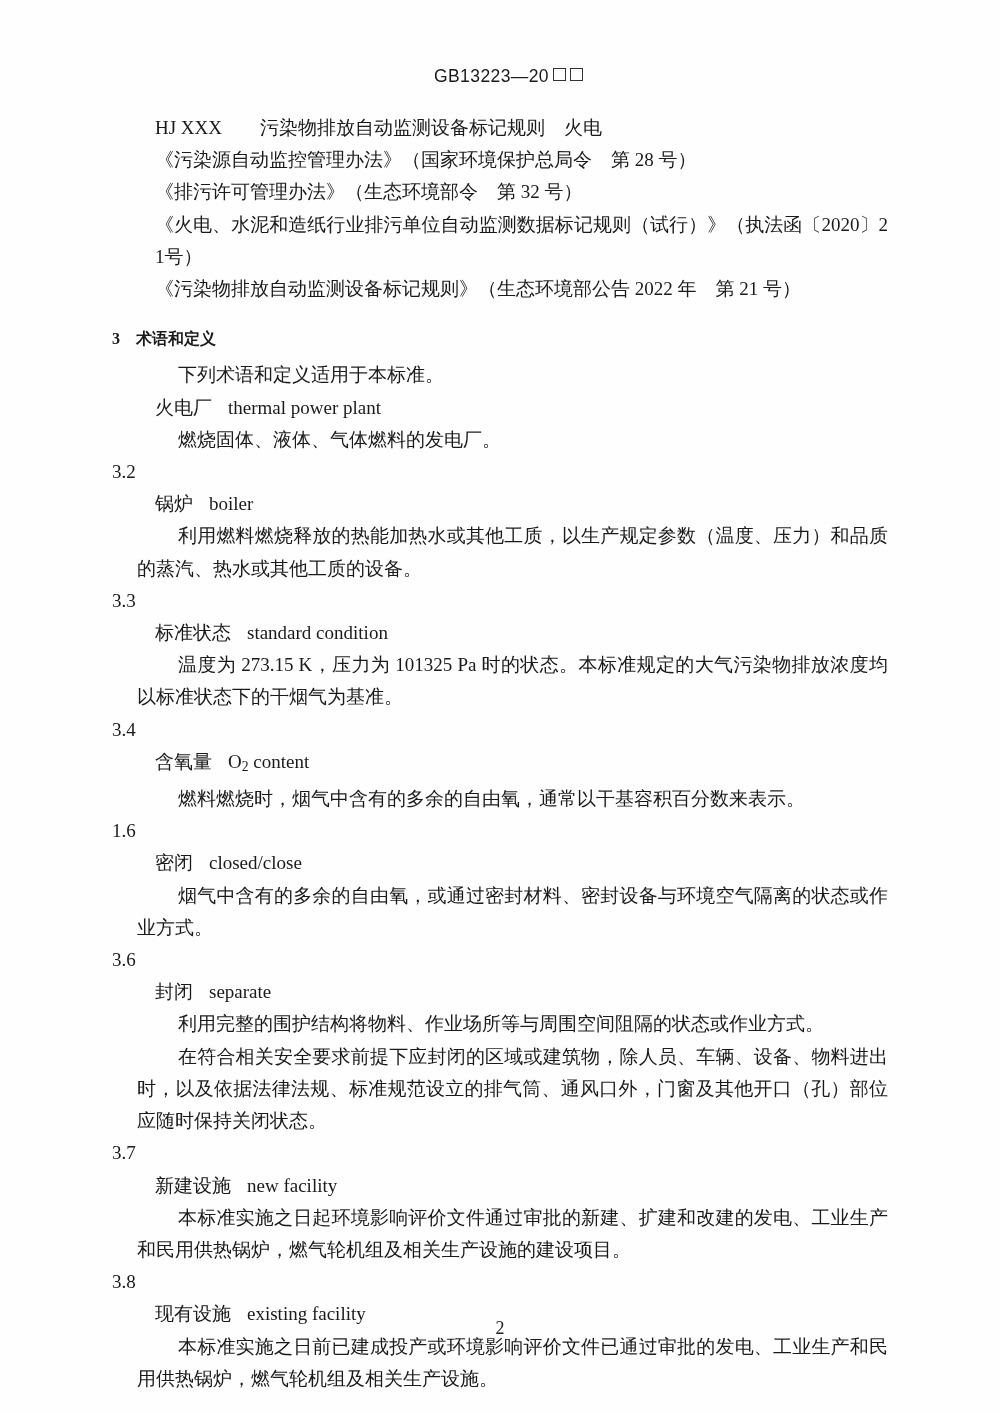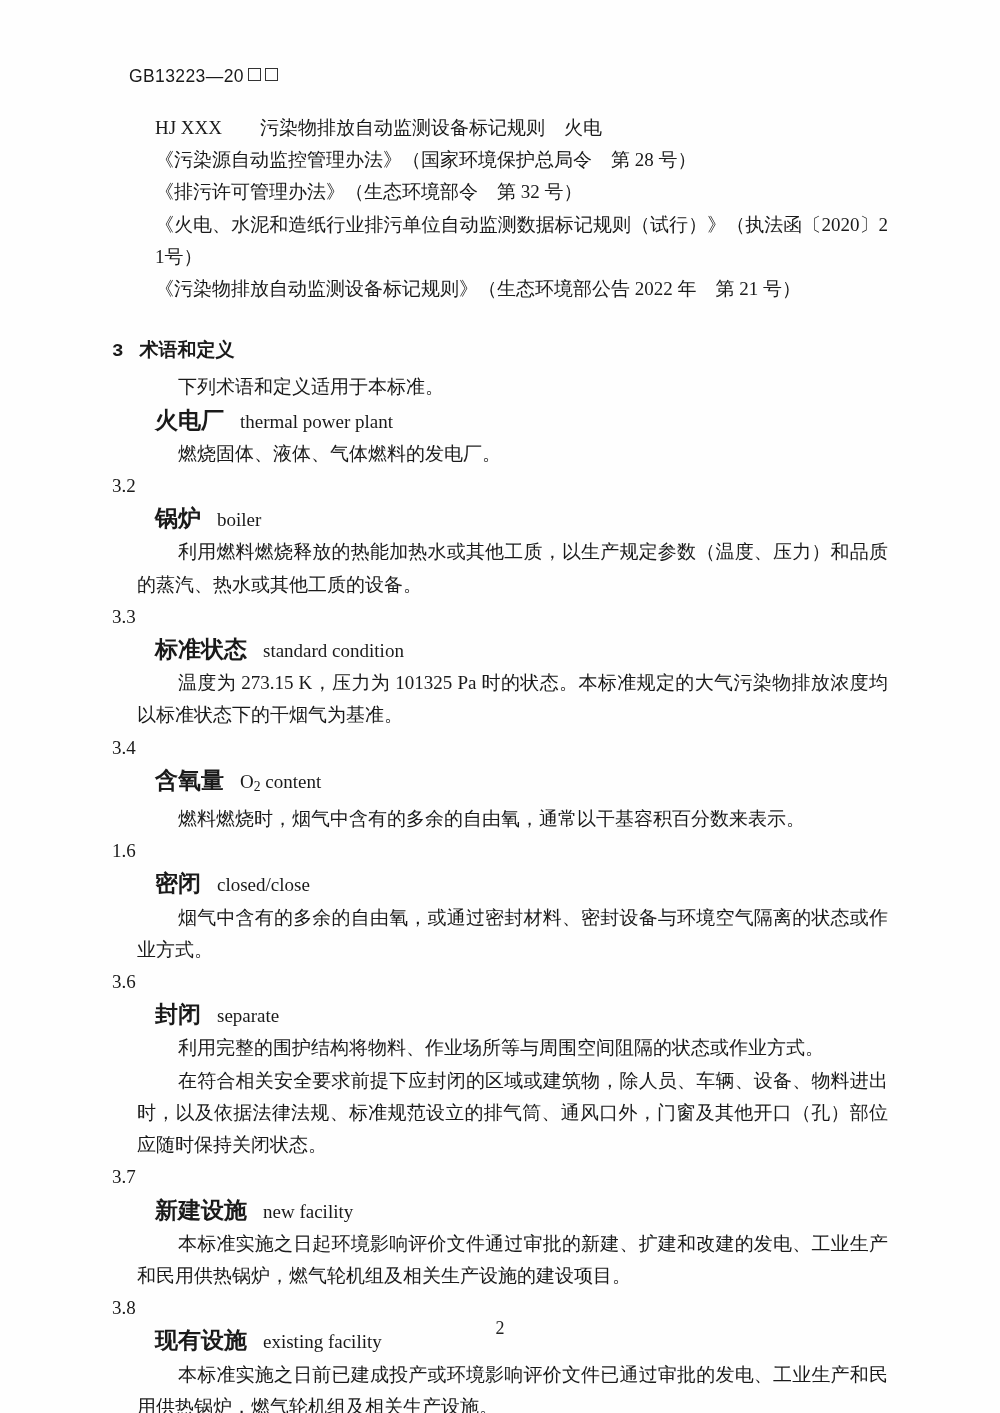--- a/index.html
+++ b/index.html
@@ -19,21 +19,21 @@
     overflow: hidden;
     box-sizing: border-box;
   }
 
   
   .page-header {
     position: absolute;
     top: 66px;
     left: 129px;
     right: 112px;
-    text-align: left;
+    text-align: center;
     font-family: "Liberation Sans", "DejaVu Sans", sans-serif;
     font-size: 17.5px;
     letter-spacing: 0.4px;
     color: #1a1a1a;
   }
   .page-header .blank-box {
     display: inline-block;
     width: 13px;
     height: 13px;
     border: 1px solid #333;
@@ -65,43 +65,43 @@
   }
 
   
   .ref-line {
     text-indent: 0;
     padding-left: 43px;
   }
 
   
   .heading {
-    font-family: Liberation Mono, monospace;
+    font-family: Liberation Serif, serif;
     font-weight: bold;
-    font-size: 19px;
-    margin-top: 30px;
+    font-size: 16px;
+    margin-top: 18px;
     margin-bottom: 4px;
   }
   .heading .num {
     margin-right: 16px;
   }
 
   
   .clause-num {
     font-family: "Liberation Serif", "DejaVu Serif", serif;
   }
 
   
   .term-head {
     padding-left: 43px;
   }
   .term-head .cn {
-    font-weight: bold;
+    font-weight: normal;
     font-family: "Liberation Sans", "DejaVu Sans", sans-serif;
-    font-size: 23px;
+    font-size: 19px;
   }
   .term-head .en {
     margin-left: 16px;
     font-family: "Liberation Serif", "DejaVu Serif", serif;
   }
   .term-head .en sub {
     font-size: 0.72em;
     vertical-align: -0.22em;
   }
 

